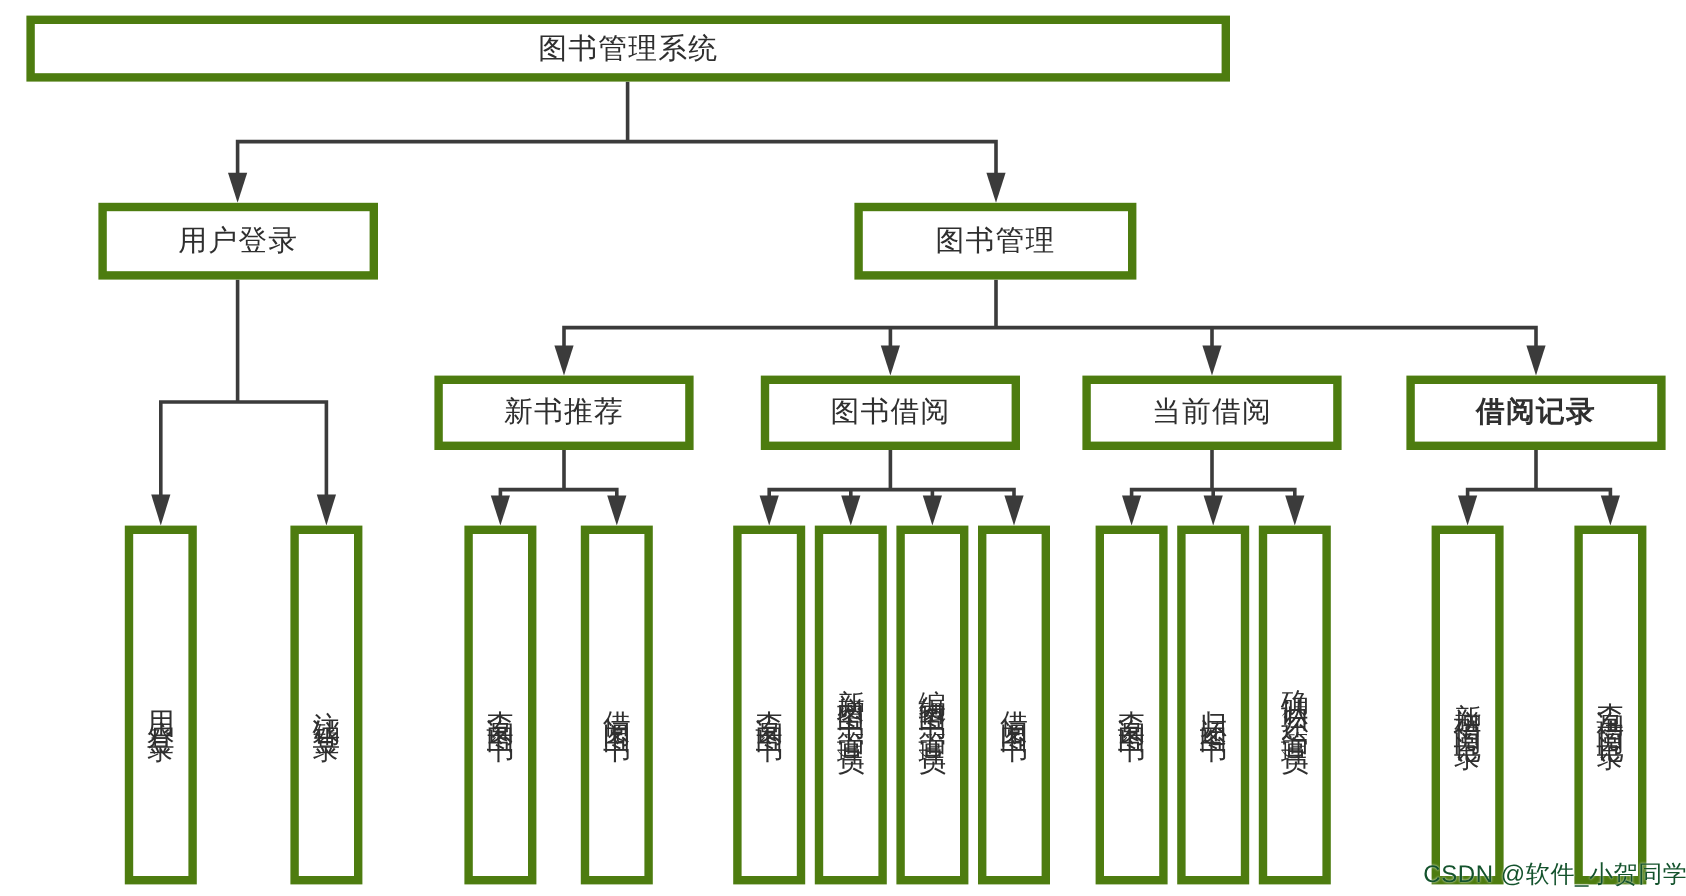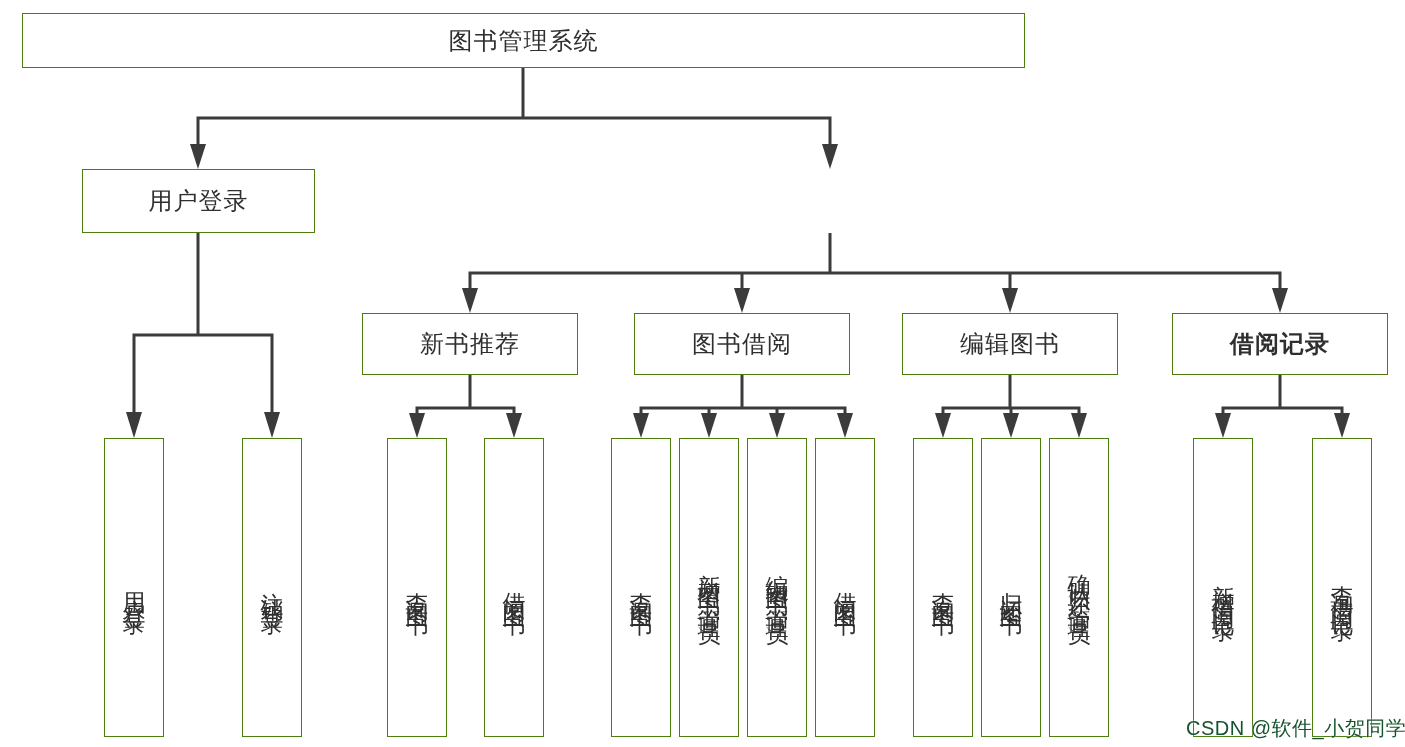--- a/index.html
+++ b/index.html
@@ -20,21 +20,21 @@
     left: 0;
     top: 0;
     width: 1405px;
     height: 747px;
     z-index: 1;
   }
   .box {
     position: absolute;
     box-sizing: border-box;
     background: #ffffff;
-    border: 1px solid #4d7c0f;
+    border: 7px solid #4d7c0f;
     color: #2f2f2f;
     display: flex;
     align-items: center;
     justify-content: center;
     font-size: 24px;
     letter-spacing: 1px;
     z-index: 2;
     line-height: 1;
   }
   .vbox {
@@ -115,24 +115,25 @@
       <polygon points="1003,413 1019,413 1011,438"></polygon>
       <polygon points="1071,413 1087,413 1079,438"></polygon>
       <polygon points="1215,413 1231,413 1223,438"></polygon>
       <polygon points="1334,413 1350,413 1342,438"></polygon>
     </g>
   </svg>
 
   <div class="box" style="left:22px; top:13px; width:1003px; height:55px;">图书管理系统</div>
 
   <div class="box lvl2" style="left:82px; width:233px;">用户登录</div>
+  <div class="box lvl2" style="left:712px; width:235px;">图书管理</div>
 
   <div class="box lvl3" style="left:362px;">新书推荐</div>
   <div class="box lvl3" style="left:634px;">图书借阅</div>
-  <div class="box lvl3" style="left:902px;">编辑图书</div>
+  <div class="box lvl3" style="left:902px;">当前借阅</div>
   <div class="box lvl3" style="left:1172px;font-weight:bold;">借阅记录</div>
 
   <div class="box vbox" style="left:104px;">用户登录</div>
   <div class="box vbox" style="left:242px;">注销登录</div>
 
   <div class="box vbox" style="left:387px;">查询图书</div>
   <div class="box vbox" style="left:484px;">借阅图书</div>
 
   <div class="box vbox" style="left:611px;">查询图书</div>
   <div class="box vbox" style="left:679px;">新增图书（管理员）</div>

